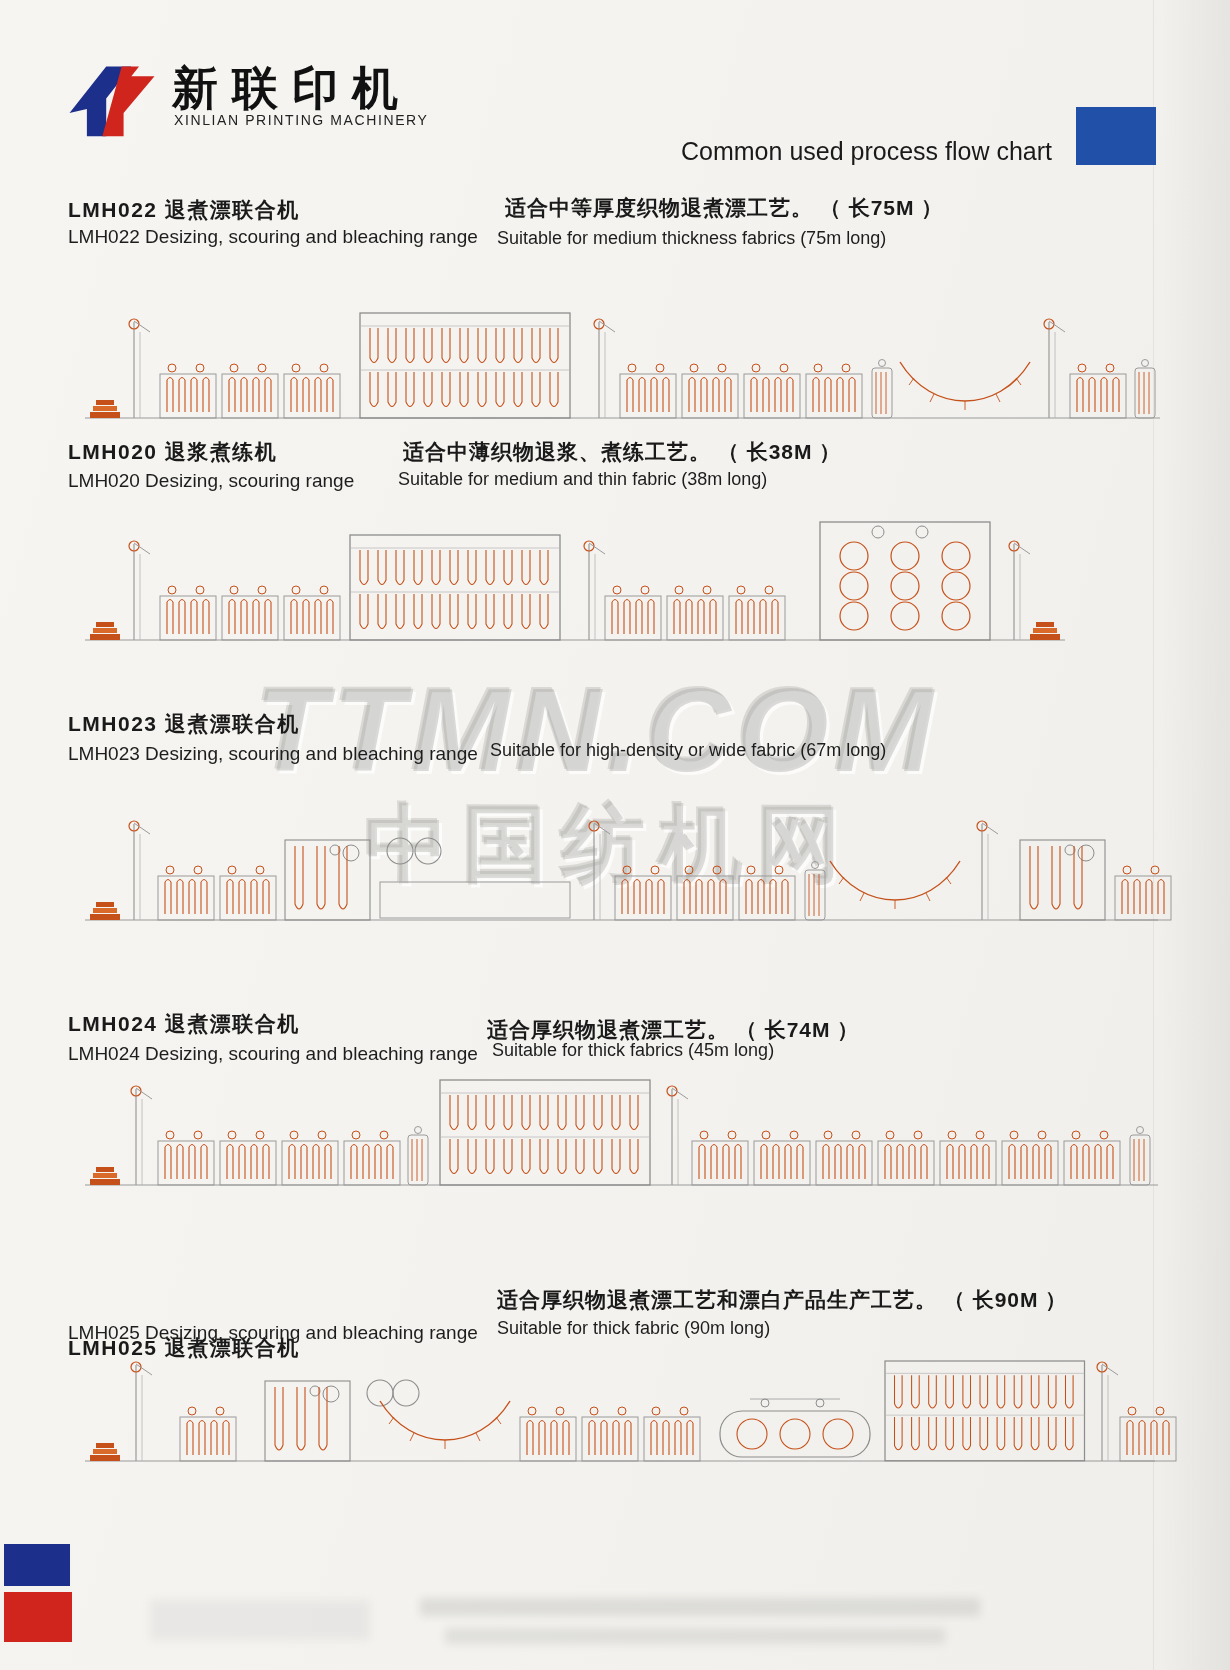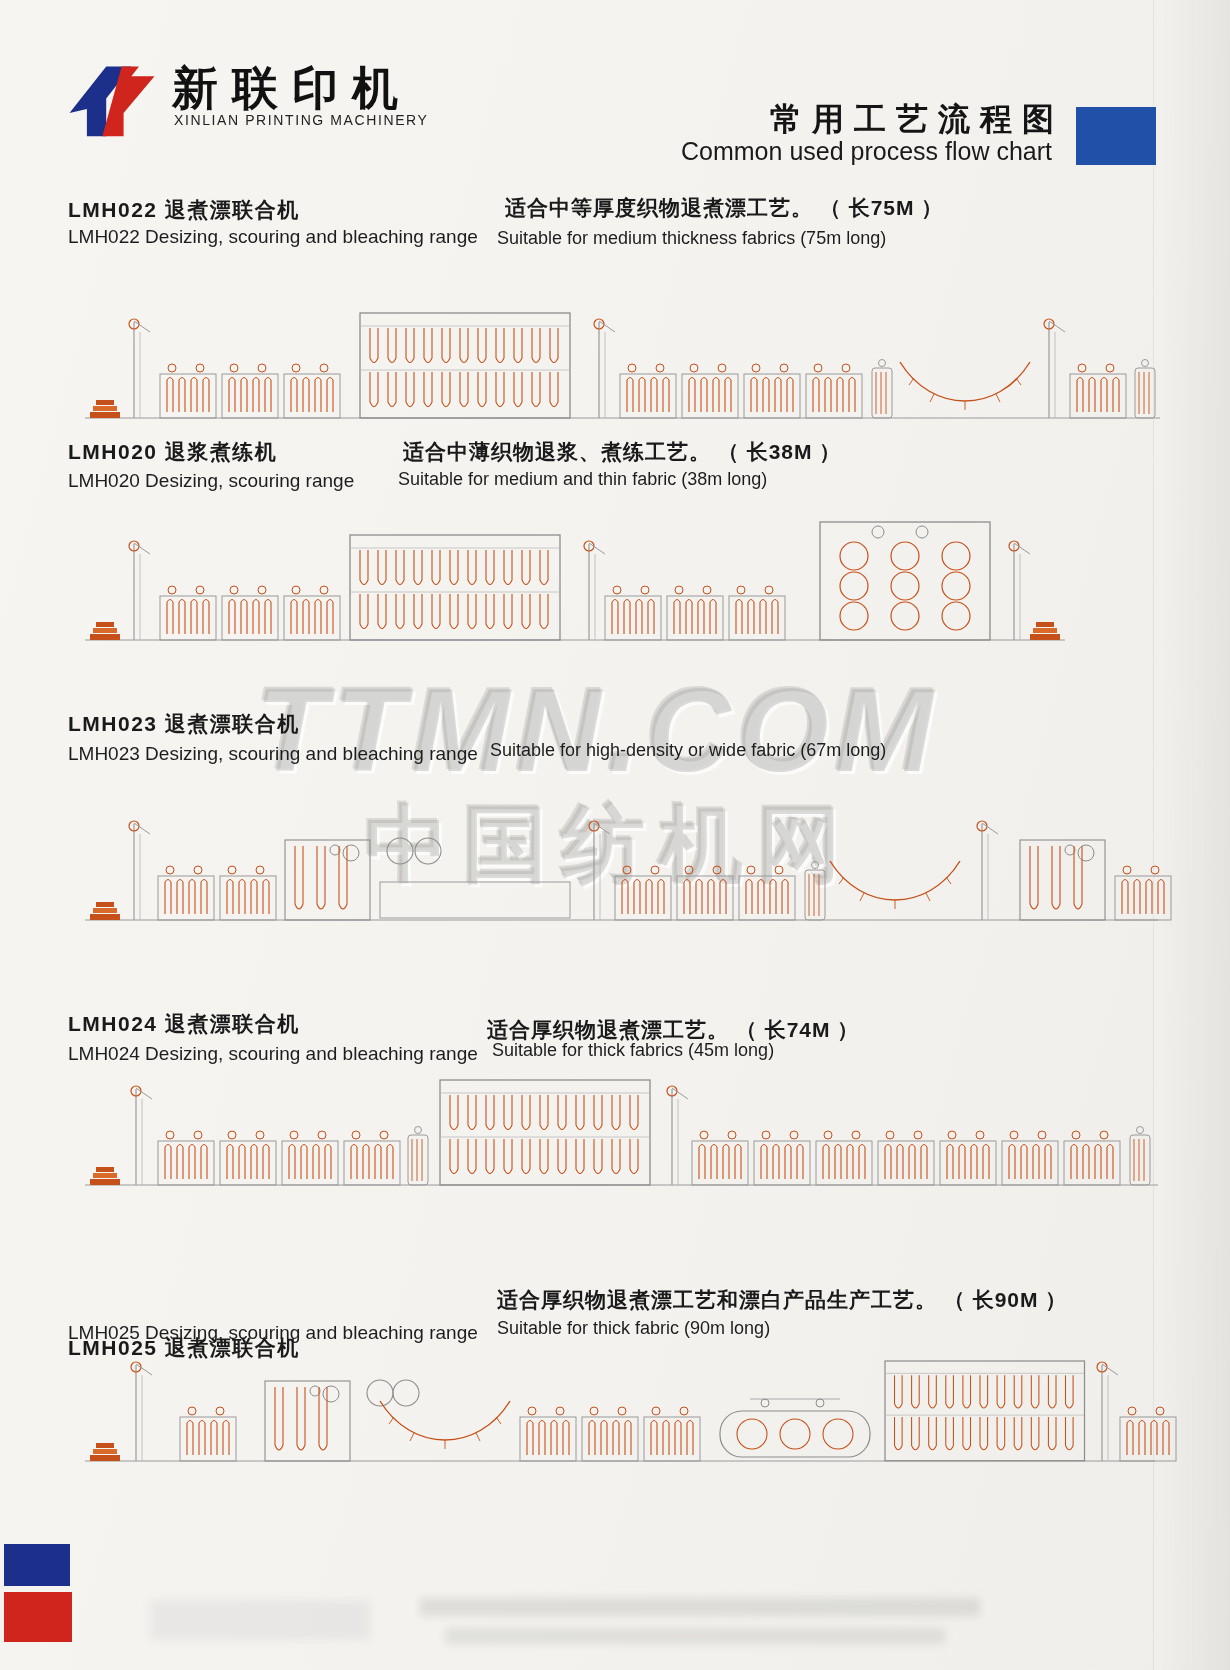--- a/index.html
+++ b/index.html
@@ -121,21 +121,20 @@
 
   <div class="abs wm2">中国纺机网</div>
   <div class="abs wm1">TTMN.COM</div>
 
   <svg class="abs logo-mark" viewBox="0 0 100 88">
     <path fill="#1c2f8a" d="M6,60 L44,12 L70,12 L44,45 L44,84 L24,84 L24,56 Z"></path>
     <path fill="#d0251c" d="M40,84 L62,84 L62,60 L94,22 L70,22 L78,12 L60,12 Z"></path>
   </svg>
   <div class="abs logo-cn txt">新联印机</div>
   <div class="abs logo-en txt">XINLIAN PRINTING MACHINERY</div>
-  <div class="abs title-cn txt">常用工艺流程图</div>
   <div class="abs title-en txt">Common used process flow chart</div>
   <div class="abs accent-block"></div>
 
   <div class="abs cnL txt" style="top:196px">LMH022 退煮漂联合机</div>
   <div class="abs enL txt" style="top:226px">LMH022 Desizing, scouring and bleaching range</div>
   <div class="abs cnR txt" style="left:505px;top:194px">适合中等厚度织物退煮漂工艺。 （ 长75M ）</div>
   <div class="abs enR txt" style="left:497px;top:228px">Suitable for medium thickness fabrics (75m long)</div>
   <svg class="diagram" style="left:80px;top:278px" width="1100" height="150" viewBox="0 0 1100 150">
     <line x1="5" y1="140" x2="1080" y2="140" stroke="#9a9a9a" stroke-width="1"></line>
     <use href="#g-pile" x="10" y="122"></use>

